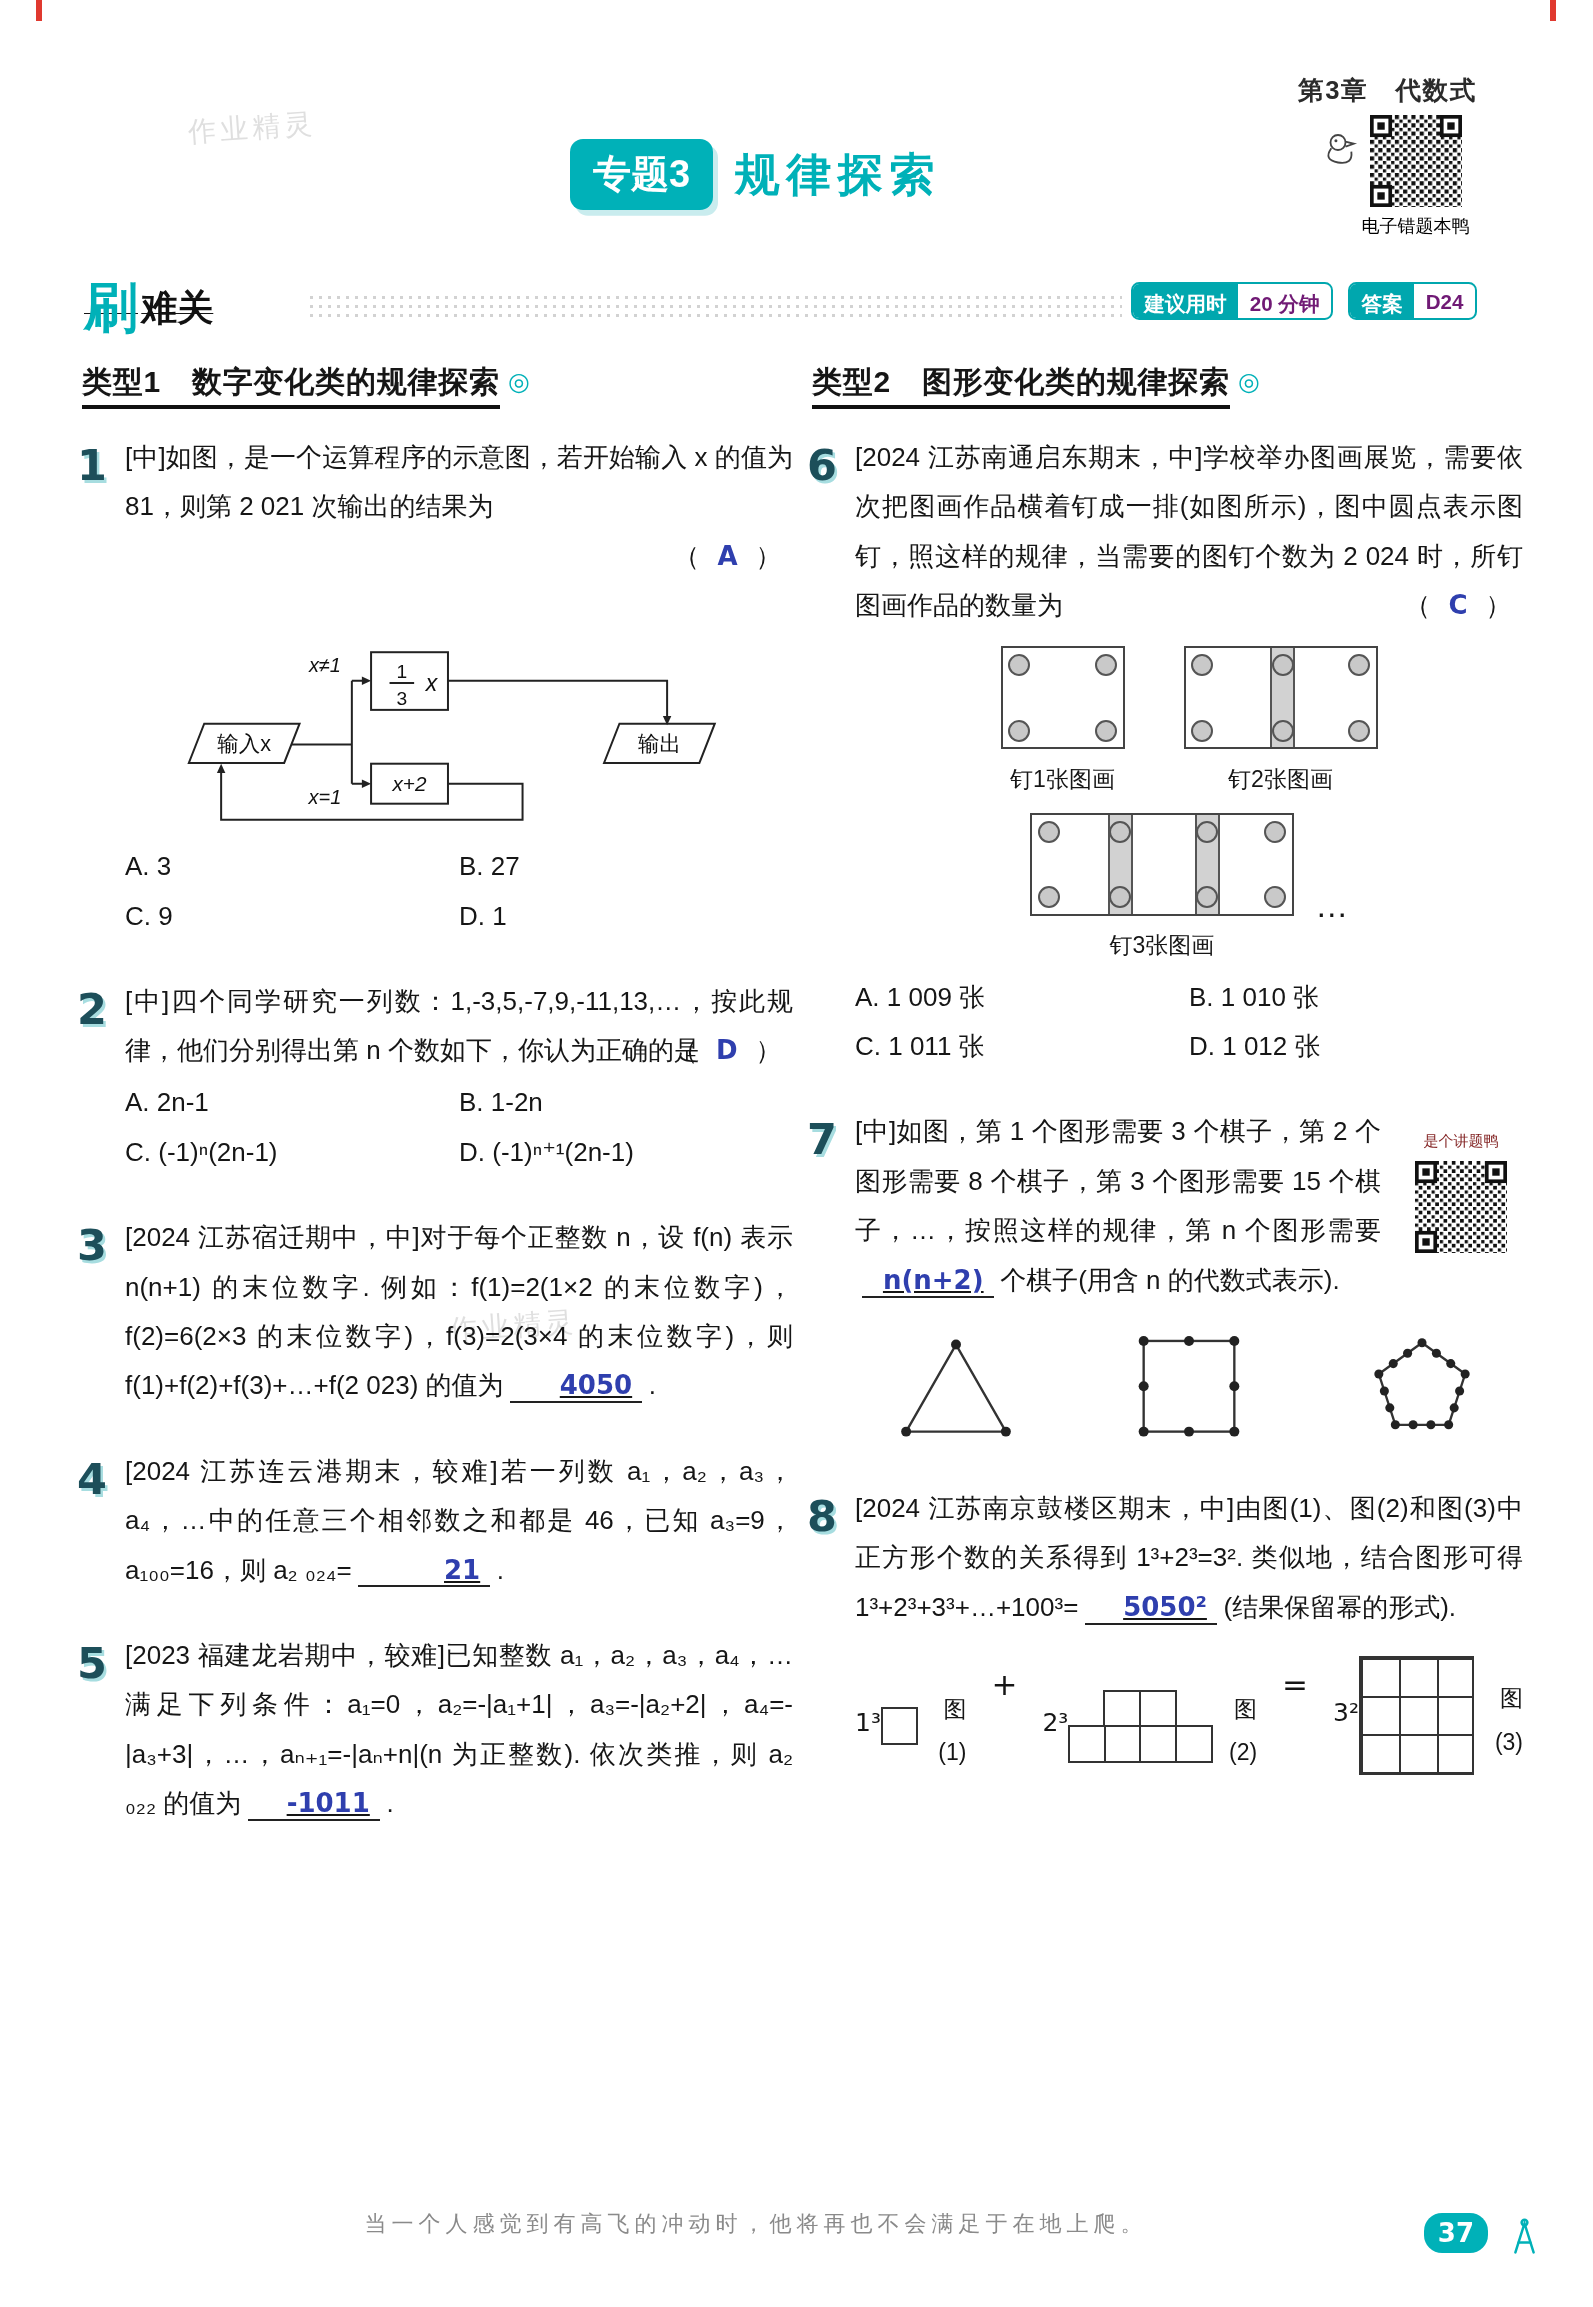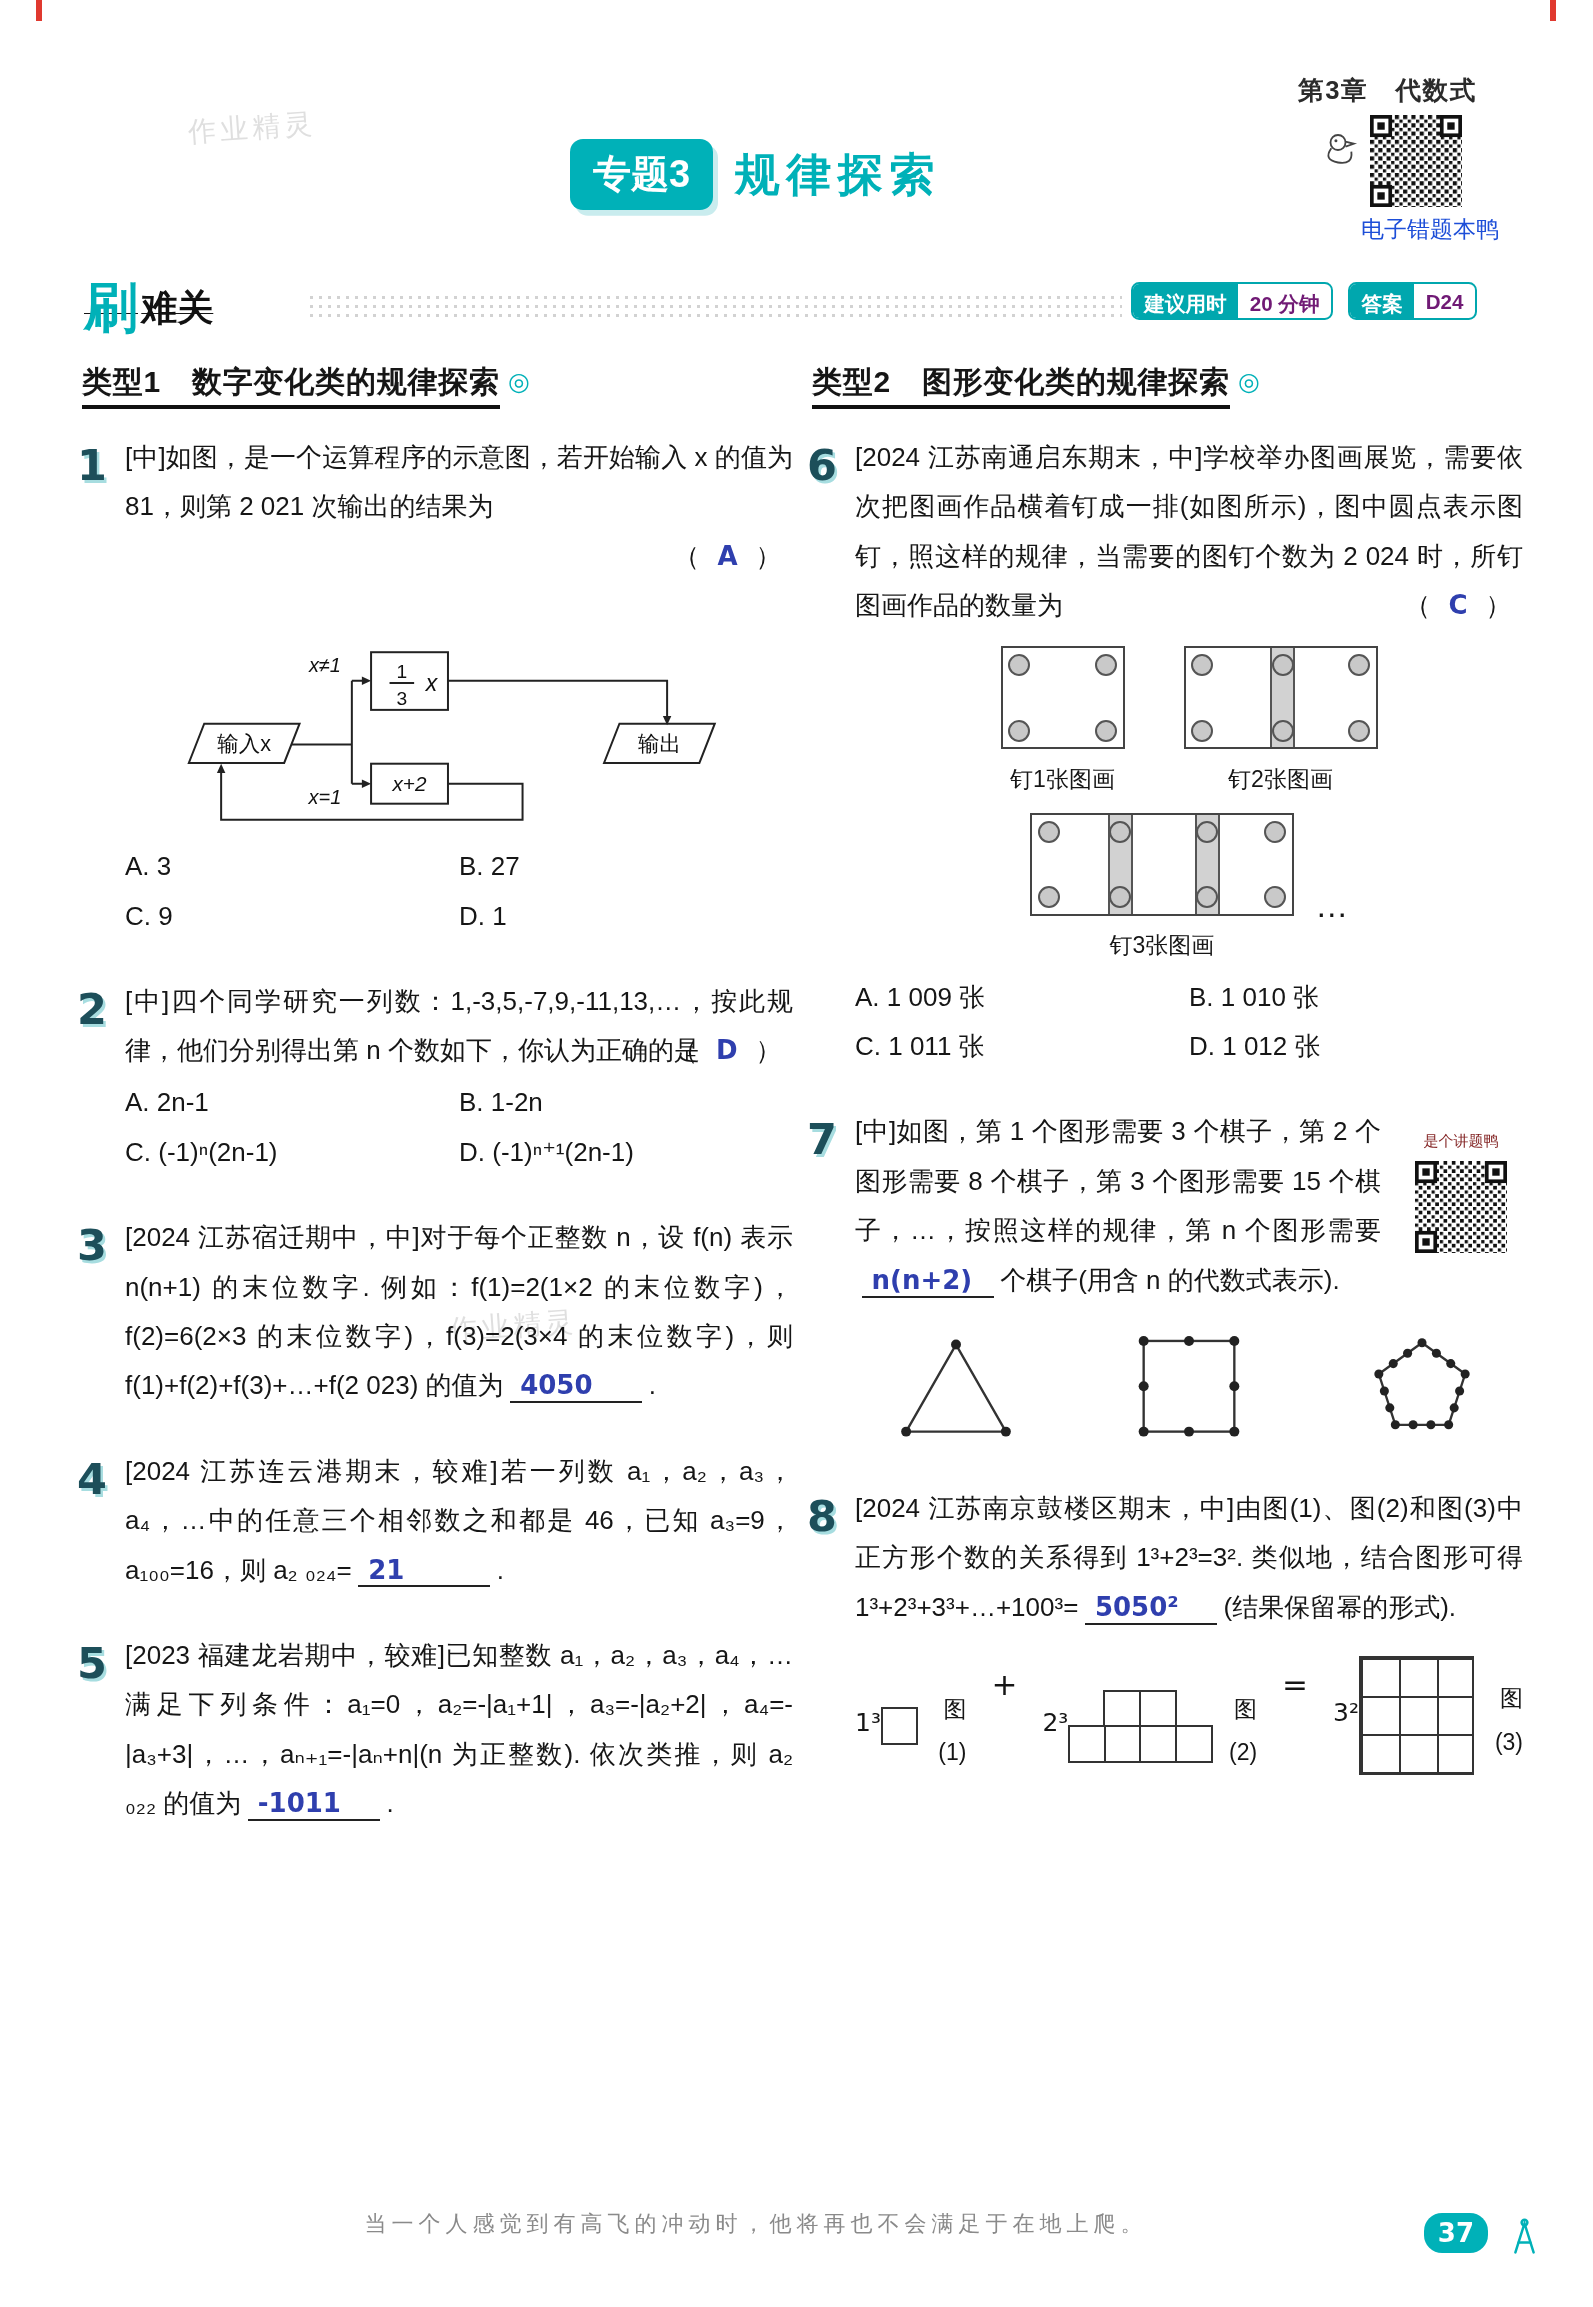--- a/index.html
+++ b/index.html
@@ -14,21 +14,21 @@
 
   
   .chapter { position:absolute; right:117px; top:73px; font-size:25.6px; font-weight:bold; color:#2b2b2b; letter-spacing:1.6px; }
   .title-row { position:absolute; left:0; right:0; top:139px; text-align:center; padding-right:83px; }
   .topic-badge { display:inline-block; background:#00b1b8; color:#fff; font-size:38px; font-weight:900;
                  padding:10px 23px; border-radius:13px; box-shadow:5px 5.8px 0 #c9ecee; vertical-align:middle; }
   .topic-title { color:#00b1b8; font-size:45px; font-weight:900; letter-spacing:6.6px; margin-left:18px; vertical-align:middle; }
 
   .qr-top { position:absolute; right:124px; top:115px; width:109px; text-align:center; }
   .qr { display:block; margin:0 auto; background:#fff; }
-  .qr-cap { font-size:23px; color:#1d4ed8; margin-top:6.6px; white-space:nowrap; }
+  .qr-cap { font-size:18px; color:#000000; margin-top:6.6px; white-space:nowrap; }
   .duck { position:absolute; left:-43px; top:15px; }
 
   .drill-row { position:absolute; left:84px; right:117px; top:272px; height:64px;text-decoration:underline; }
   .drill-strong { font-size:54px; font-weight:900; color:#00b1b8; vertical-align:middle; }
   .drill-rest { font-size:36px; font-weight:900; color:#111; vertical-align:middle; margin-left:3.3px; }
   .dots-band { position:absolute; left:223px; right:355px; top:21.4px; height:26px;
                background-image:radial-gradient(#c7c7c7 1.6px, transparent 1.9px); background-size:9px 9px; opacity:.8; }
   .badges { position:absolute; right:0; top:10px; display:flex; gap:15px; }
   .pill { display:flex; border:2.5px solid #00a7ae; border-radius:8.2px; overflow:hidden; height:38px; align-items:stretch; background:#fff; }
   .pill-l { background:#00a7ae; color:#fff; font-size:20.6px; font-weight:bold; padding:5.8px 11.5px; white-space:nowrap; }
@@ -52,22 +52,22 @@
           text-shadow:2.5px 2.5px 0 #a7dde0; font-family:"DejaVu Sans",sans-serif; }
   .ptext { text-align:justify; }
 
   .ans-line { text-align:right; padding-right:11.5px; }
   .pull-up { margin-top:-50px; }
   .ans-letter { color:#2f3fae; font-weight:bold; padding:0 18px; font-family:"DejaVu Sans",sans-serif; }
 
   .options { display:flex; flex-wrap:wrap; margin-top:3.3px;justify-content:center; }
   .options > span { width:50%; }
 
-  .blank { display:inline-block; min-width:132px; border-bottom:2.5px solid #222; text-align:left;
-           margin:0 6.6px; line-height:1.15; padding:0 10px; }
+  .blank { display:inline-block; min-width:132px; border-bottom:2.5px solid #222; text-align:right;
+           margin:0 6.6px; line-height:1.15; padding:0 10px;text-decoration:underline; }
   .blue { color:#2f3fae; font-weight:600; font-family:"DejaVu Sans",sans-serif; }
 
   .flowchart { display:block; margin:16.5px auto 11.5px; }
   .flowchart text { fill:#111; }
 
   
   .boards-row { display:flex; align-items:flex-start; justify-content:center; gap:59px; margin:16.5px 0 5px; }
   .boards-row.second { justify-content:center; gap:21.4px; margin-top:11.5px; }
   .board-wrap { text-align:center; }
   .board { position:relative; border:2.5px solid #444; height:103px; background:#fff; }

